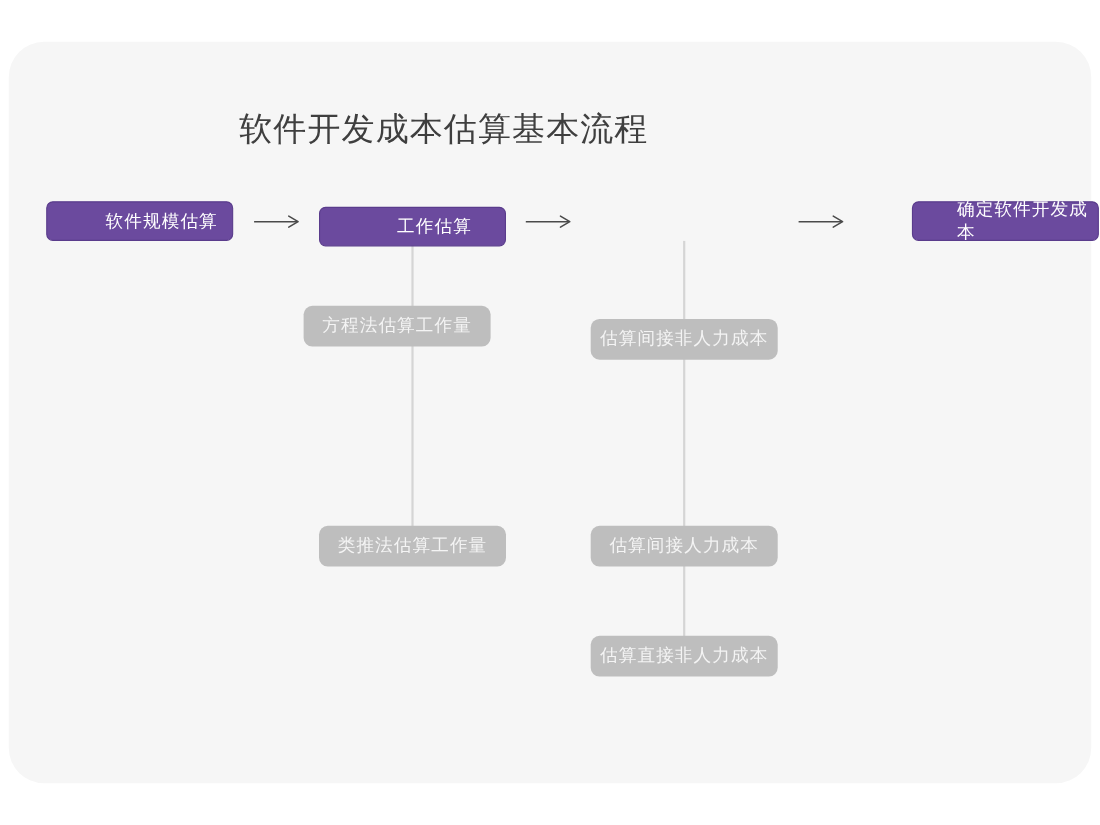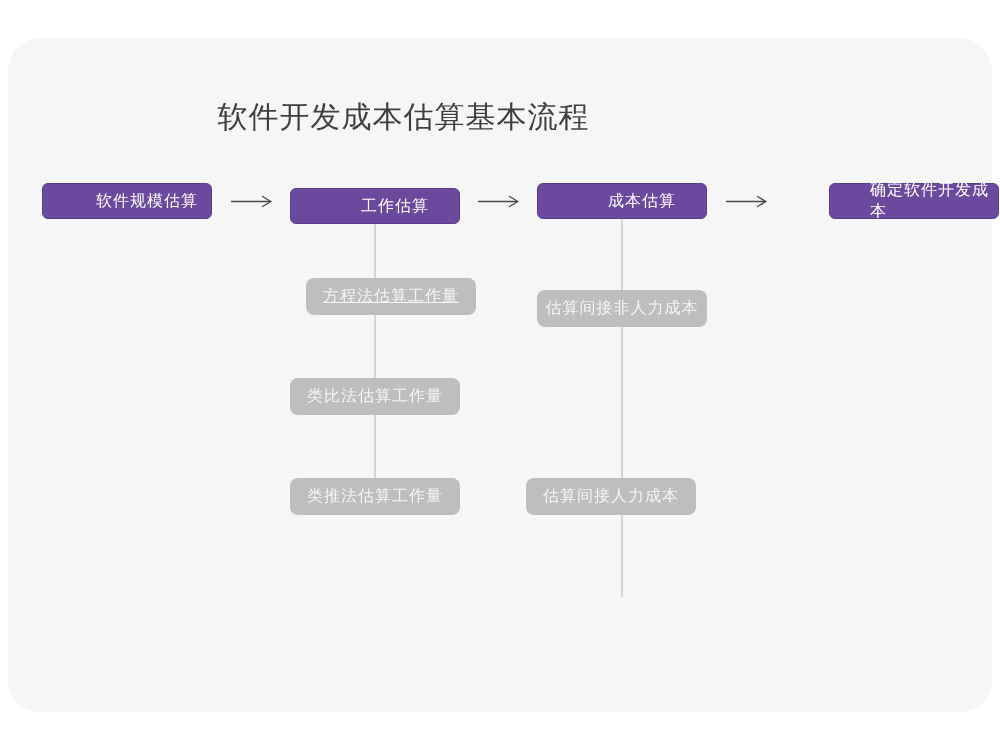--- a/index.html
+++ b/index.html
@@ -75,58 +75,57 @@
   
   .n1 { left: 42px;  top: 183px; }
   .n2 { left: 290px; top: 173px; margin-top: 15px; }
   .n3 { left: 537px; top: 183px; }
   .n4 { left: 785px; top: 183px; margin-left: 44px; }
   .a1 { left: 230px; }
   .a2 { left: 477px; }
   .a3 { left: 725px; }
   
   .cA  { left: 374px; top: 219px; height: 278px; }
-  .a-1 { left: 306px; top: 278px; text-decoration: underline; }
+  .a-1 { left: 276px; top: 278px; }
   .a-2 { left: 290px; top: 378px; }
   .a-3 { left: 290px; top: 478px; }
   
   .cB  { left: 621px; top: 219px; height: 378px; }
   .b-1 { left: 537px; top: 278px; margin-top: 12px; }
   .b-2 { left: 537px; top: 378px; }
-  .b-3 { left: 526px; top: 478px; }
+  .b-3 { left: 537px; top: 478px; }
   .b-4 { left: 537px; top: 578px; }
 </style>
 </head>
 <body>
 
 <div class="stage">
   <div class="card"></div>
 
   <div class="title">软件开发成本估算基本流程</div>
 
   <div class="connector cA"></div>
   <div class="connector cB"></div>
 
   <div class="node n1">软件规模估算</div>
   <div class="node n2">工作估算</div>
-  <div class="node n3">成本估算</div>
   <div class="node n4">确定软件开发成本</div>
 
   <svg class="arrow a1" viewBox="0 0 44 13">
     <line x1="1" y1="6.5" x2="40" y2="6.5" stroke="#4A4A4A" stroke-width="1.4"></line>
     <path d="M32.5 1.5 L41 6.5 L32.5 11.5" fill="none" stroke="#4A4A4A" stroke-width="1.4" stroke-linecap="round" stroke-linejoin="round"></path>
   </svg>
   <svg class="arrow a2" viewBox="0 0 44 13">
     <line x1="1" y1="6.5" x2="40" y2="6.5" stroke="#4A4A4A" stroke-width="1.4"></line>
     <path d="M32.5 1.5 L41 6.5 L32.5 11.5" fill="none" stroke="#4A4A4A" stroke-width="1.4" stroke-linecap="round" stroke-linejoin="round"></path>
   </svg>
   <svg class="arrow a3" viewBox="0 0 44 13">
     <line x1="1" y1="6.5" x2="40" y2="6.5" stroke="#4A4A4A" stroke-width="1.4"></line>
     <path d="M32.5 1.5 L41 6.5 L32.5 11.5" fill="none" stroke="#4A4A4A" stroke-width="1.4" stroke-linecap="round" stroke-linejoin="round"></path>
   </svg>
 
   <div class="sub-node a-1">方程法估算工作量</div>
-  <div class="sub-node a-2">类比法估算工作量</div>
   <div class="sub-node a-3">类推法估算工作量</div>
 
   <div class="sub-node b-1">估算间接非人力成本</div>
   <div class="sub-node b-3">估算间接人力成本</div>
+  <div class="sub-node b-4">估算直接非人力成本</div>
 </div>
 
 </body></html>

